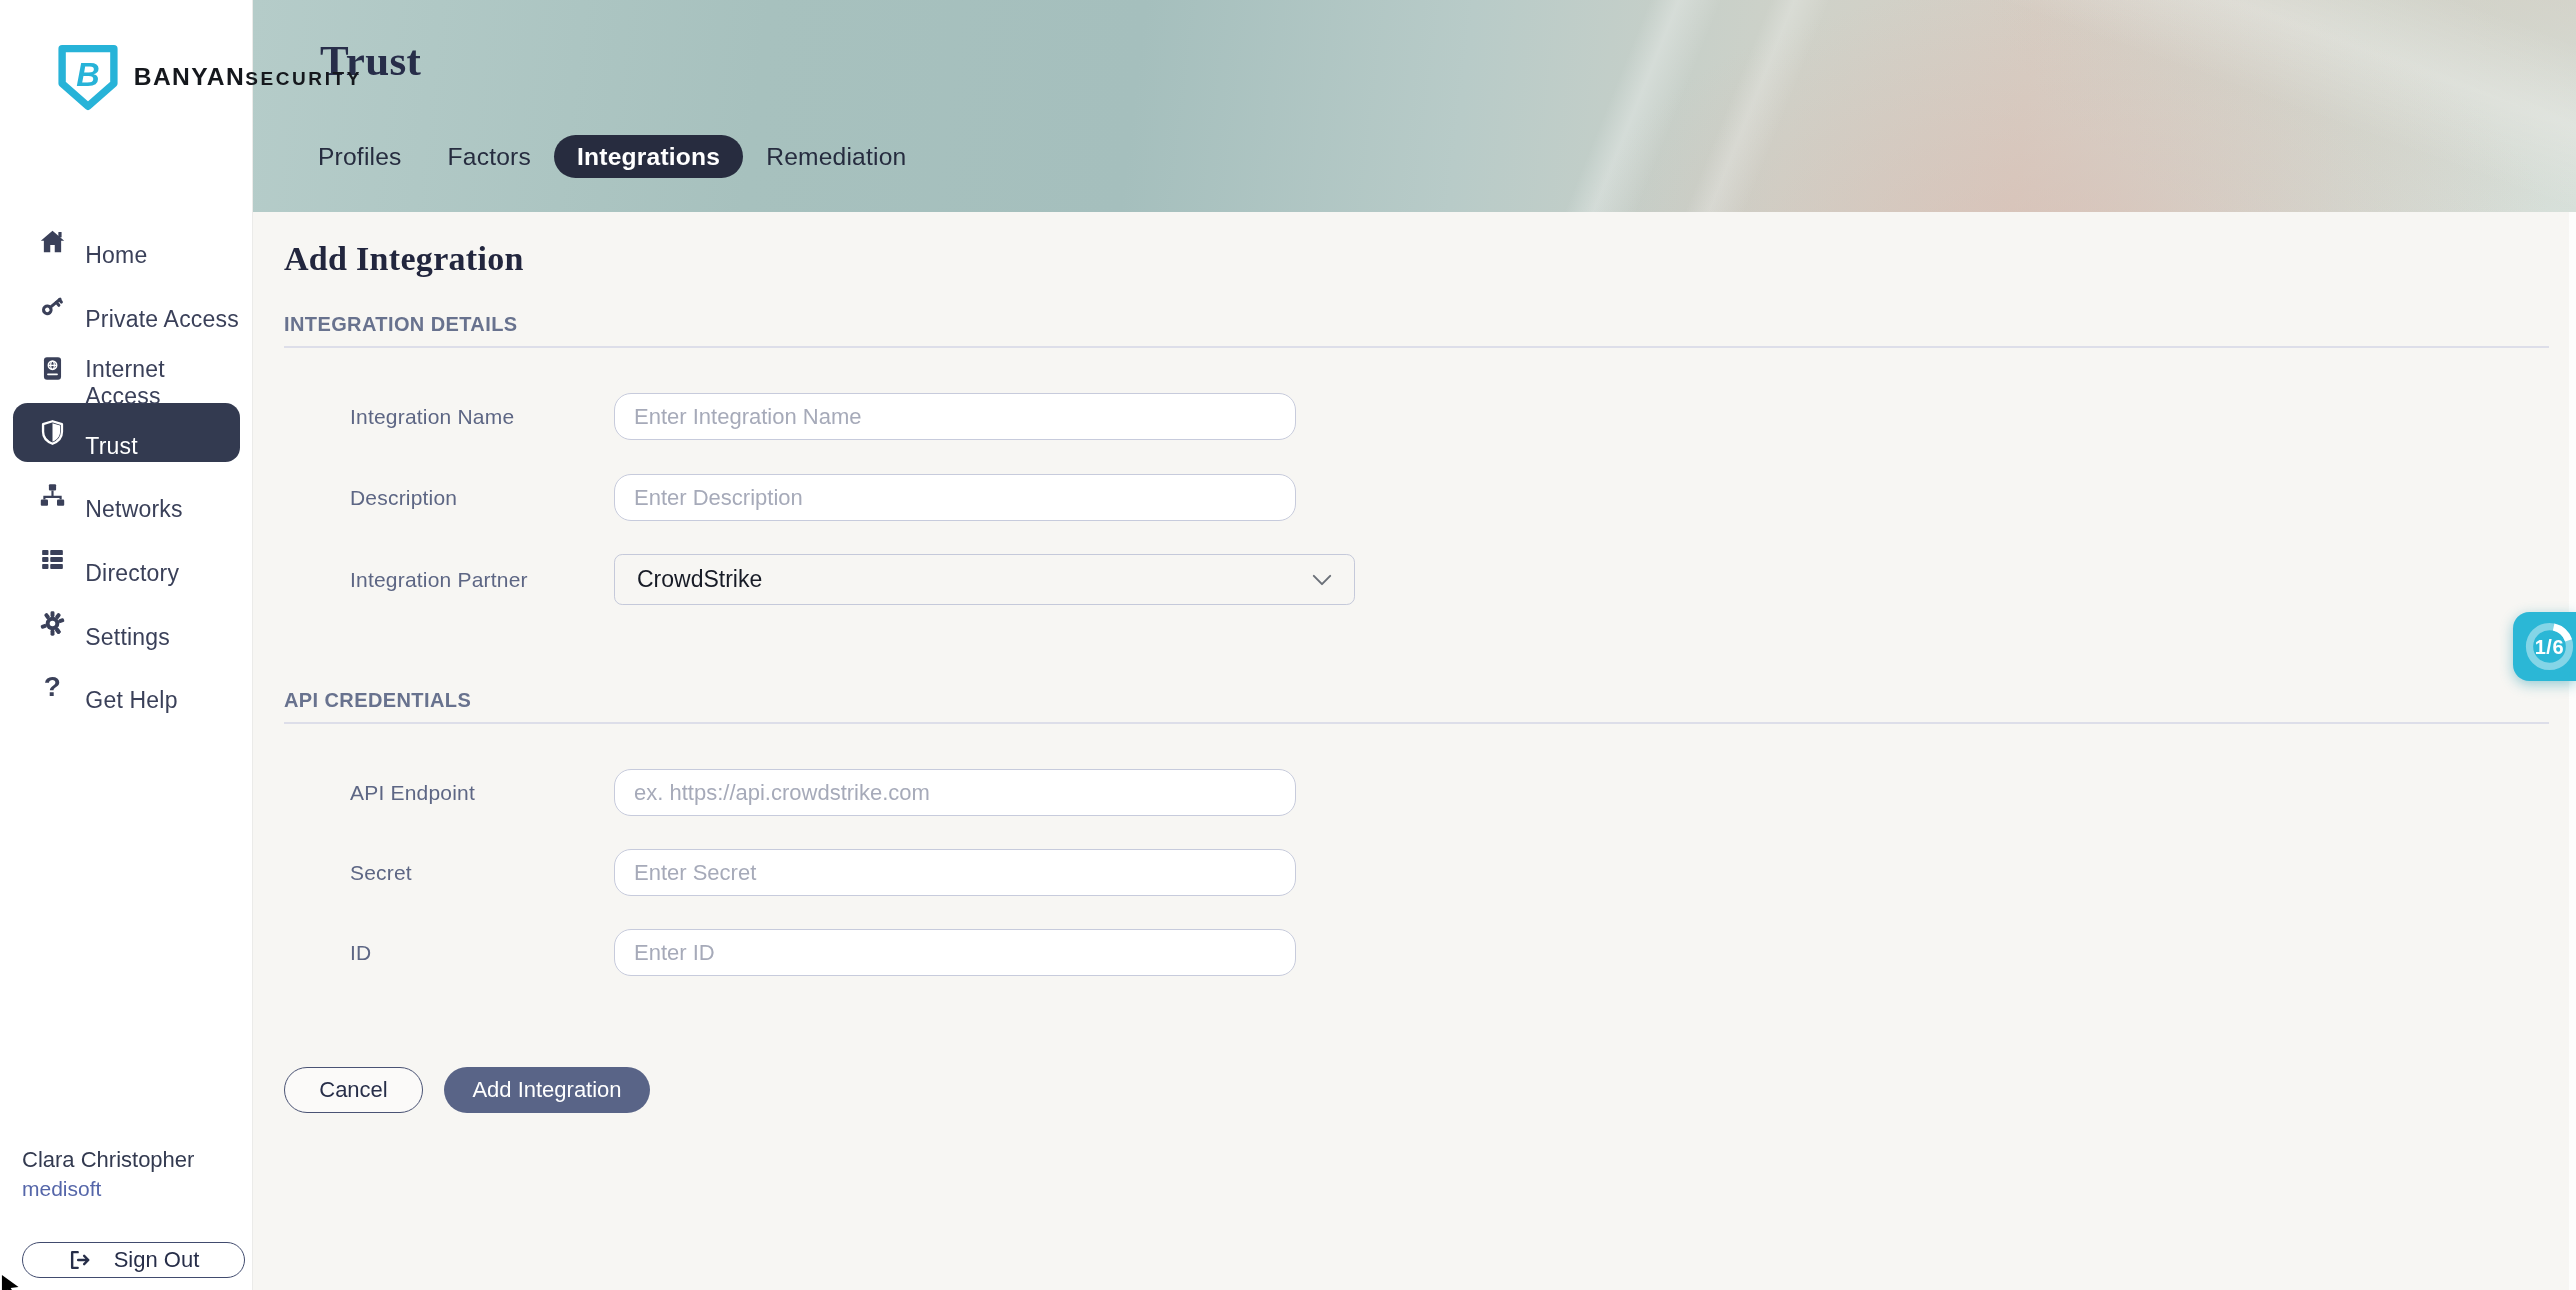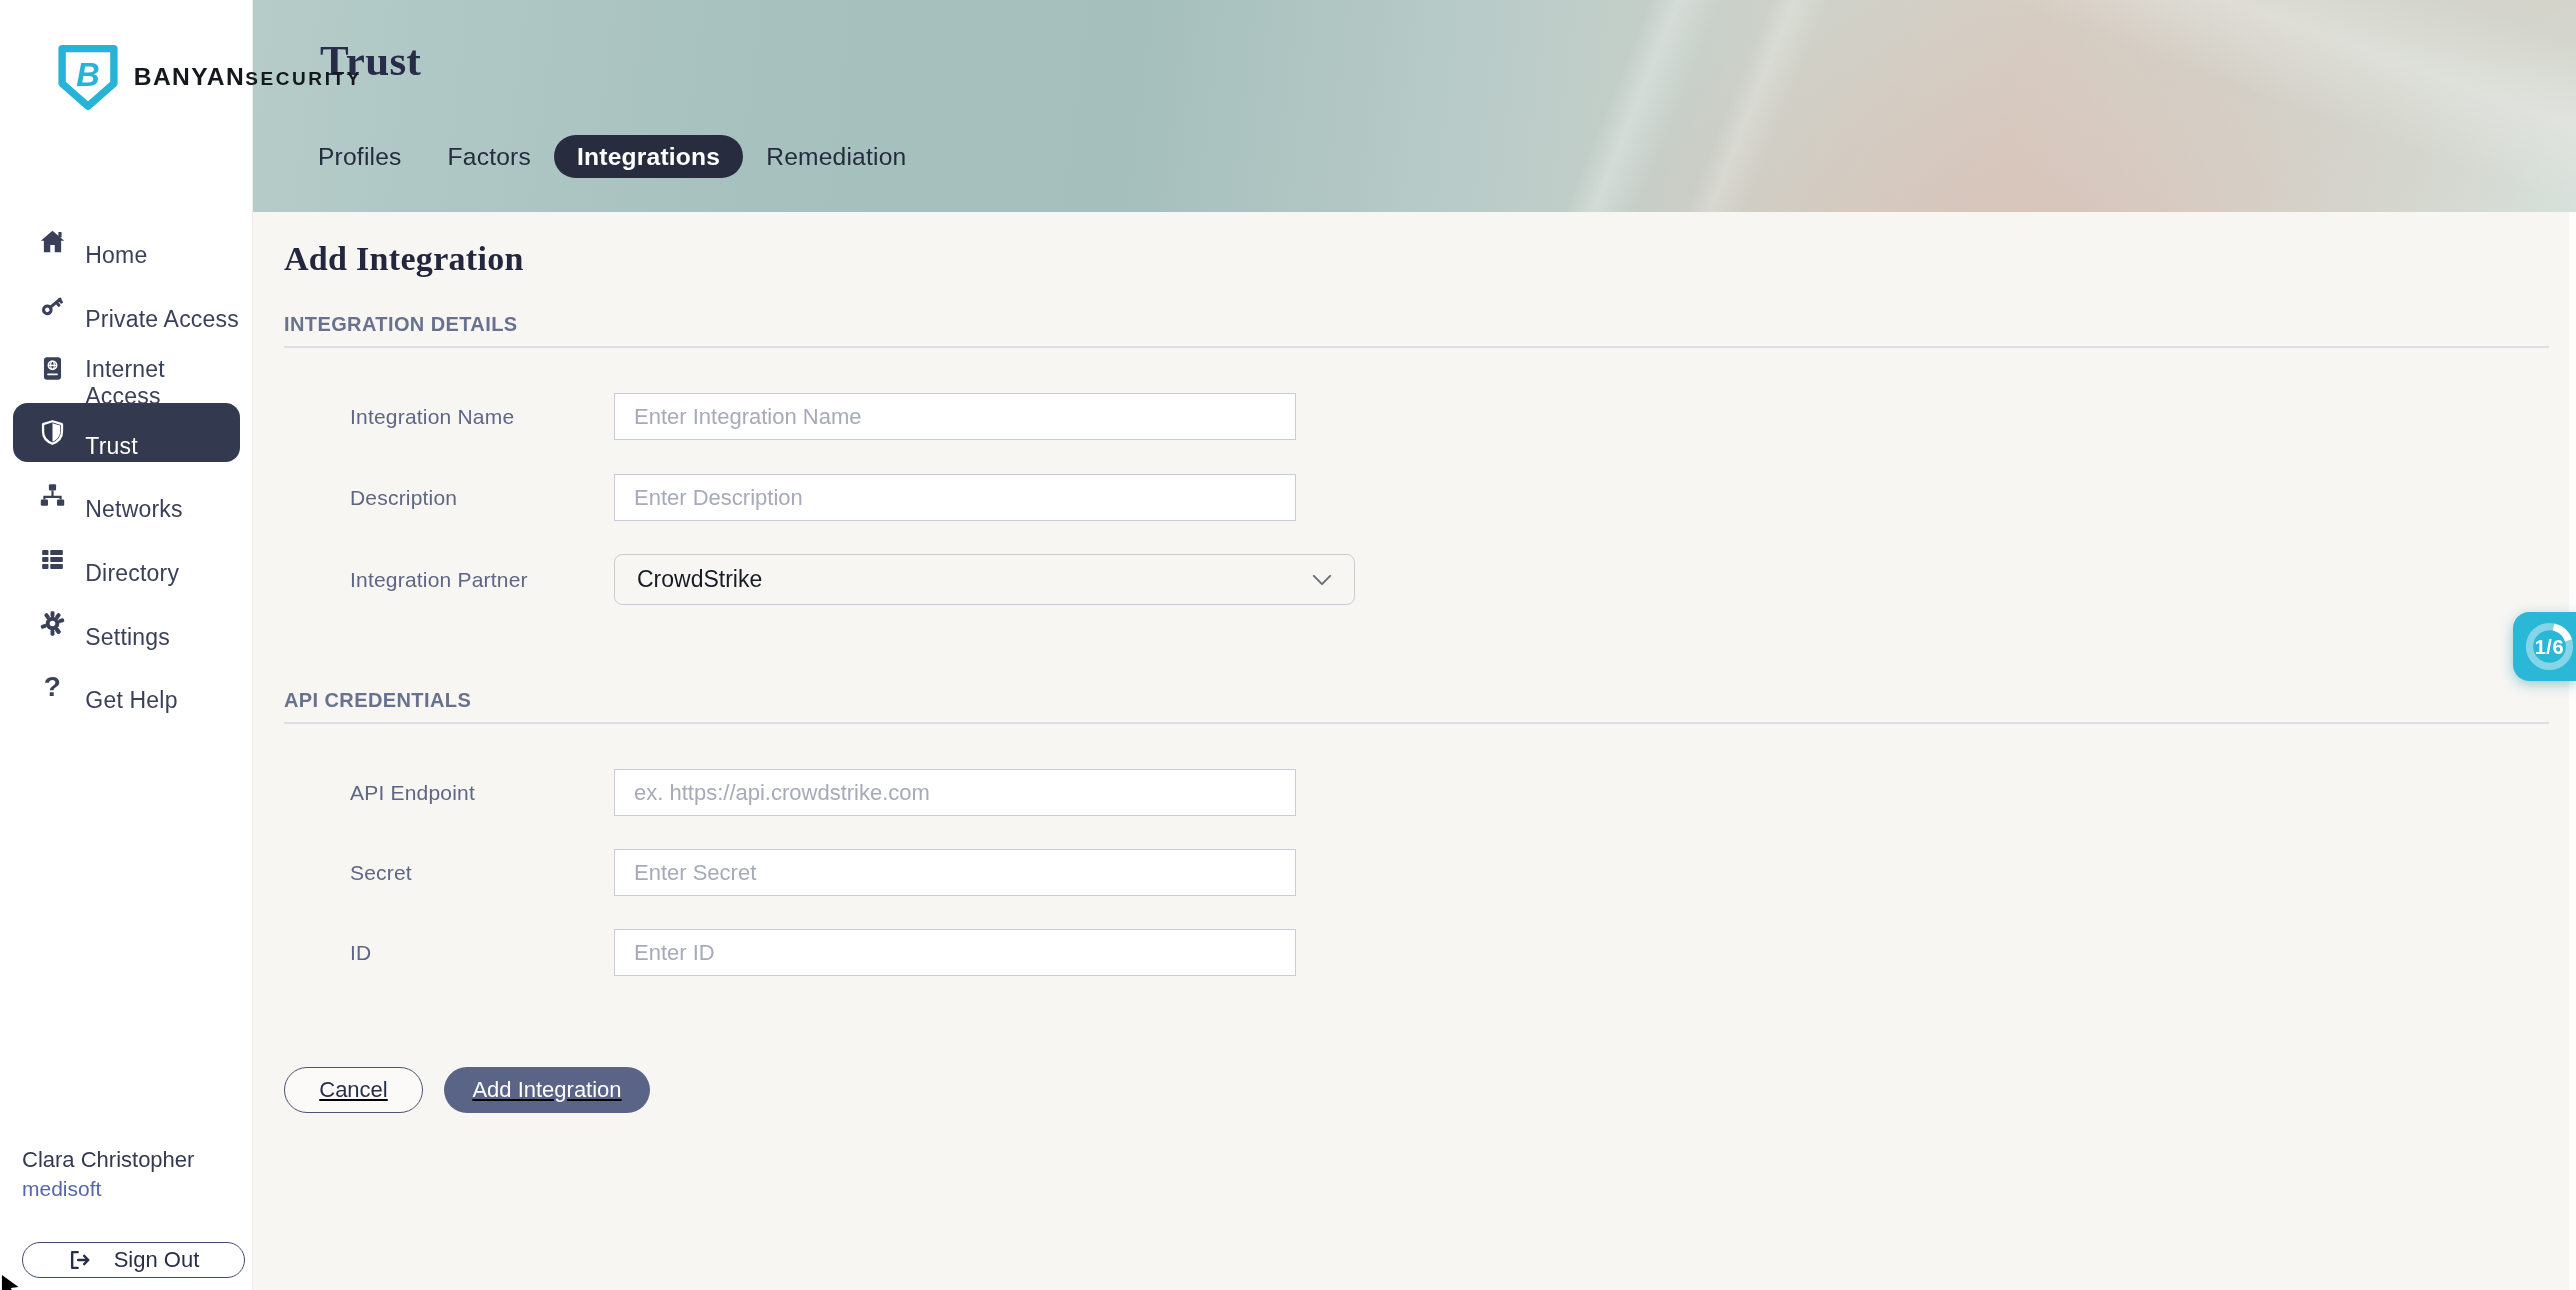--- a/index.html
+++ b/index.html
@@ -88,36 +88,36 @@
   }
   .section-head {
     margin:35px 27px 0 31px;
     font-size:20px; font-weight:600; color:#68728e; letter-spacing:0.4px;
     padding-bottom:10px; border-bottom:2.7px solid #dddee9;
   }
   .frow { display:flex; align-items:center; margin-left:97px;gap:44px; }
   .frow .flabel { width:220px; font-size:21px; font-weight:500; color:#5d6684; letter-spacing:0.2px; }
   .frow input {
     width:682px; height:47px; background:#ffffff;
-    border:1.4px solid #c7cbdc; border-radius:0;
+    border:1.4px solid #c7cbdc; border-radius:17px;
     padding:0 19px; font-size:22px; color:#22263e;
     font-family:"Liberation Sans", sans-serif; outline:none;
   }
   .frow input::placeholder { color:#a6aab9; opacity:1; }
   .mt-49 { margin-top:45px; } .mt-37 { margin-top:34px; } .mt-36 { margin-top:33px; }
   .select-box {
     width:741px; height:51px; background:transparent;
     border:1.4px solid #c5c9da; border-radius:8.2px;
     display:flex; align-items:center; justify-content:space-between;
     padding:0 22px; cursor:pointer;
   }
   .select-box .sel-val { font-size:23px; font-weight:500; color:#171b26; }
   .api-head-gap { margin-top:84px; }
 
-  .actions { display:flex; align-items:flex-end; gap:21px; margin:91px 0 0 31px;text-decoration:underline; }
+  .actions { display:flex; align-items:flex-end; gap:21px; margin:91px 0 0 31px; }
   .btn { height:46px; border-radius:24px; display:flex; align-items:center; justify-content:center;
          font-size:22px; font-weight:500; cursor:pointer; font-family:"Liberation Sans",sans-serif; }
   .btn-cancel { width:139px; background:#fbfaf9; border:1.4px solid #4a5374; color:#272e49; }
   .btn-submit { width:206px; background:#596487; border:none; color:#ffffff; }
 
   
   .scroll-strip { position:absolute; right:0; top:212px; width:7.3px; bottom:0; background:#fdfdfc; z-index:6; }
 
   
   .tour-badge {

